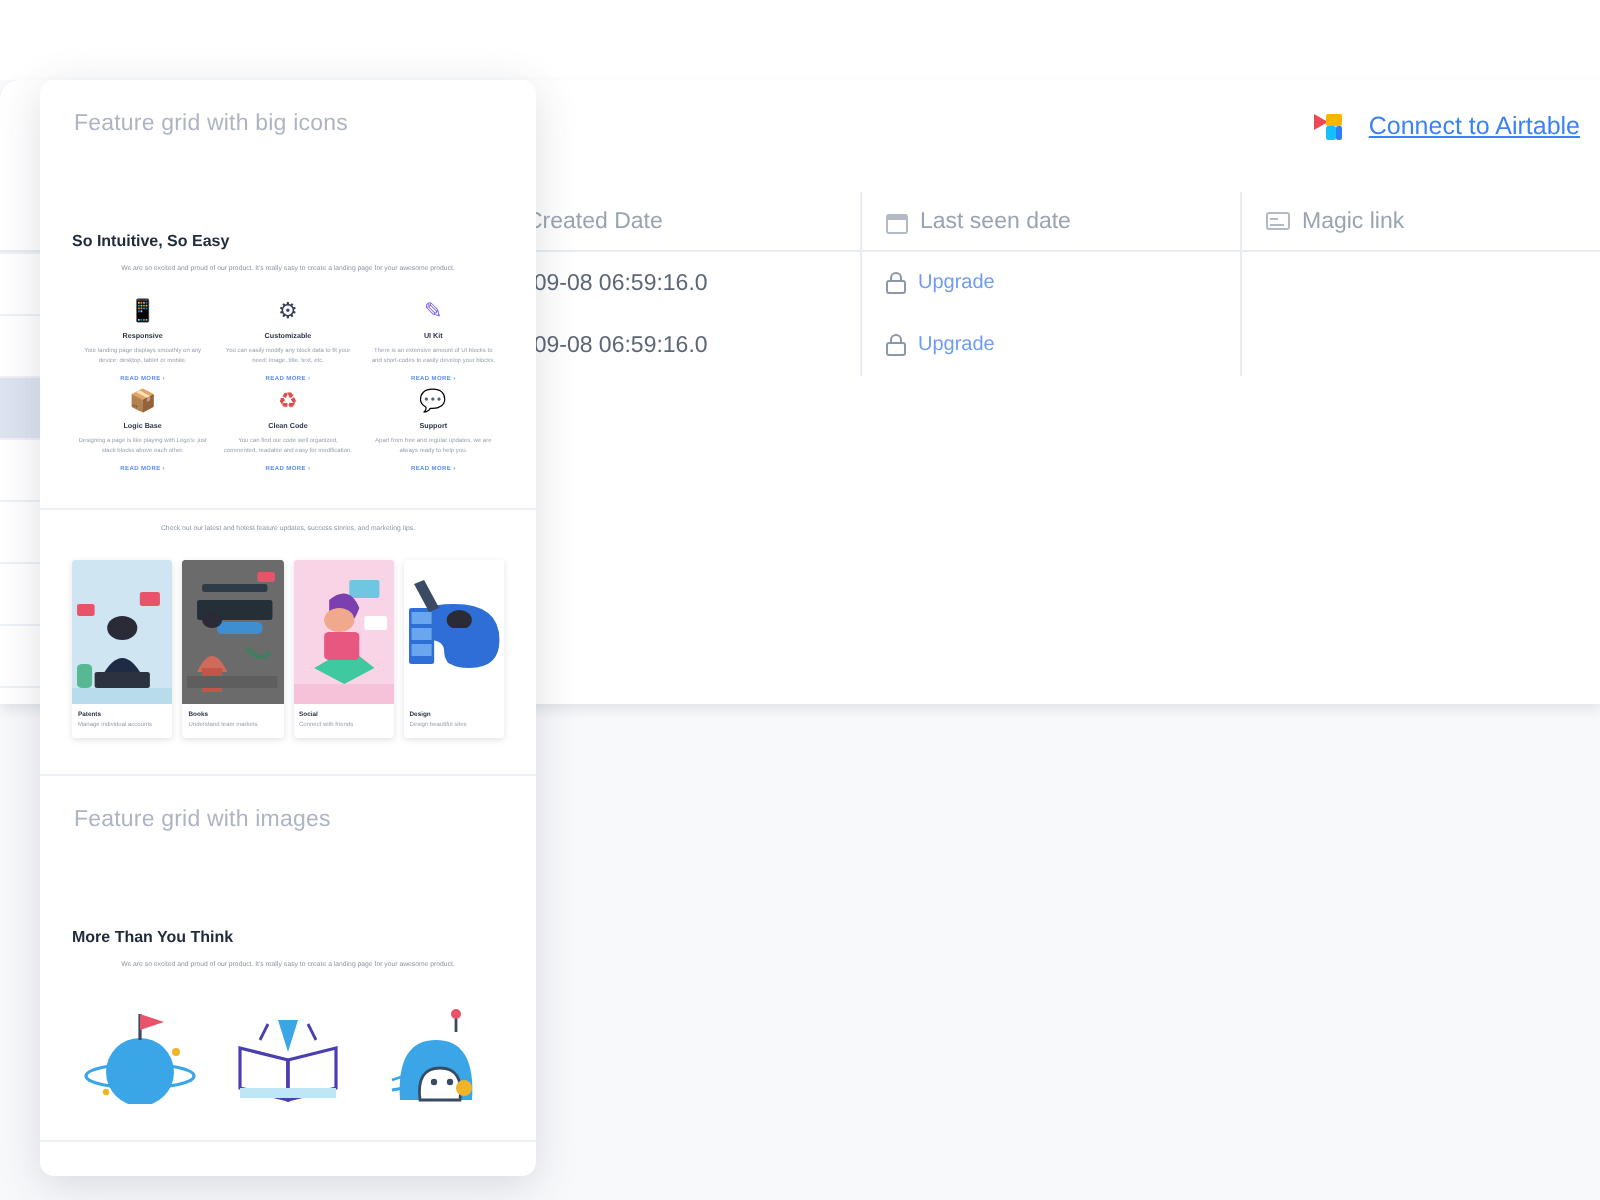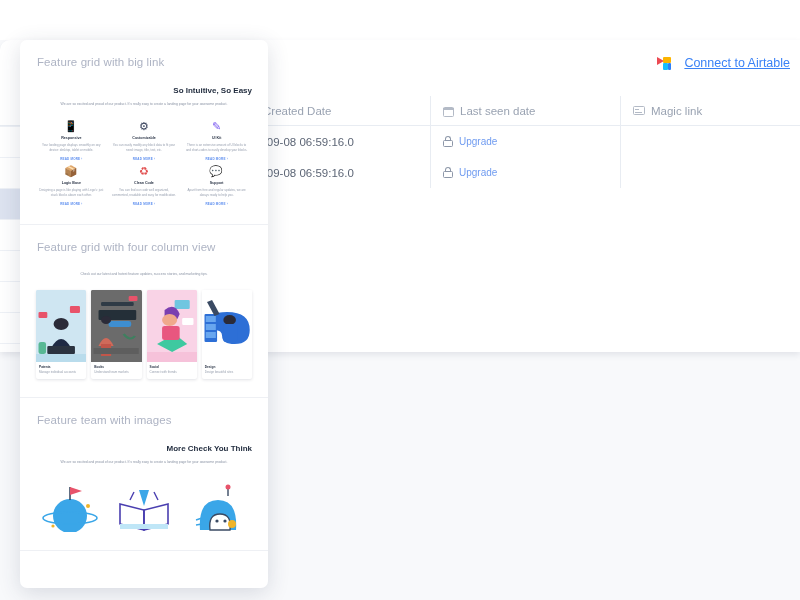--- a/index.html
+++ b/index.html
@@ -83,21 +83,21 @@
     overflow: hidden;
   }
   .panel-section { border-bottom: 1px solid #eef0f4; }
   .section-title {
     font-size: 11.5px; color: #aeb4c4; padding: 16px 0 12px 17px; letter-spacing: .1px;
   }
   .preview { padding: 0 16px 18px 16px; }
 
   
   .pv-card { background:#fff; }
-  .pv-h1 { font-size: 8px; font-weight: bold; color:#1f2a3c; text-align:right; margin-top: 6px;}
+  .pv-h1 { font-size: 8px; font-weight: bold; color:#1f2a3c; text-align:left; margin-top: 36px;}
   .pv-sub { font-size: 3.4px; color:#8a93a4; text-align:center; margin-top: 7px; line-height:1.6; }
   .fg { display: grid; grid-template-columns: repeat(3,1fr); gap: 4px 2px; margin-top: 13px; }
   .fg-cell { text-align:center; padding: 0 3px; }
   .fg-ico { height: 13px; display:flex; align-items:center; justify-content:center; font-size: 11px; line-height:1;}
   .fg-name { font-size: 3.6px; font-weight: bold; color:#2b3547; margin-top: 3px; }
   .fg-desc { font-size: 3px; color:#99a1b0; line-height: 1.75; margin-top: 2.5px; }
   .fg-more { font-size: 3px; color:#5b8def; font-weight:bold; margin-top: 4px; letter-spacing:.2px;}
 
   
   .cards4 { display:grid; grid-template-columns: repeat(4,1fr); gap: 5px; margin-top: 12px; }
@@ -191,21 +191,21 @@
       </div>
       <div class="td c-magic">
         <span></span>
       </div>
     </div>
   </div>
 
   <div class="panel">
 
     <div class="panel-section">
-      <div class="section-title">Feature grid with big link</div>
+      <div class="section-title">Feature grid with big icons</div>
       <div class="preview">
         <div class="pv-card">
           <div class="pv-h1">So Intuitive, So Easy</div>
           <div class="pv-sub">We are so excited and proud of our product. It's really easy to create a landing page for your awesome product.</div>
           <div class="fg">
             <div class="fg-cell">
               <div class="fg-ico" style="color:#4a7df0">📱</div>
               <div class="fg-name">Responsive</div>
               <div class="fg-desc">Your landing page displays smoothly on any device: desktop, tablet or mobile.</div>
               <div class="fg-more">READ MORE ›</div>
@@ -239,21 +239,20 @@
               <div class="fg-name">Support</div>
               <div class="fg-desc">Apart from free and regular updates, we are always ready to help you.</div>
               <div class="fg-more">READ MORE ›</div>
             </div>
           </div>
         </div>
       </div>
     </div>
 
     <div class="panel-section">
-      <div class="section-title">Feature grid with four column view</div>
       <div class="preview">
         <div class="pv-sub">Check out our latest and hotest feature updates, success stories, and marketing tips.</div>
         <div class="cards4">
 
           <div class="c4">
             <div class="c4-img" style="background:#cfe6f2">
               <svg viewBox="0 0 40 72" width="100%" height="100%" preserveAspectRatio="none">
                 <rect x="0" y="0" width="40" height="72" fill="#cfe6f2"></rect>
                 <rect x="2" y="22" width="7" height="6" rx="1" fill="#e8536a"></rect>
                 <rect x="27" y="16" width="8" height="7" rx="1" fill="#e8536a"></rect>
@@ -329,23 +328,23 @@
               <div class="c4-t">Design</div>
               <div class="c4-d">Design beautiful sites</div>
             </div>
           </div>
 
         </div>
       </div>
     </div>
 
     <div class="panel-section">
-      <div class="section-title">Feature team with images</div>
+      <div class="section-title">Feature grid with images</div>
       <div class="preview">
-        <div class="pv-h1">More Check You Think</div>
+        <div class="pv-h1">More Than You Think</div>
         <div class="pv-sub">We are so excited and proud of our product. It's really easy to create a landing page for your awesome product.</div>
         <div class="imgs3">
           <div class="img3">
             <svg viewBox="0 0 60 52" width="100%" height="100%">
               <circle cx="30" cy="36" r="17" fill="#3aa6e8"></circle>
               <ellipse cx="30" cy="38" rx="27" ry="6" fill="none" stroke="#3aa6e8" stroke-width="1.6"></ellipse>
               <path d="M30 20 l0 -13" stroke="#3a4a63" stroke-width="1.6"></path>
               <path d="M30 7 l12 4 l-12 4 z" fill="#e8536a"></path>
               <circle cx="48" cy="26" r="2" fill="#f0b429"></circle>
               <circle cx="13" cy="46" r="1.6" fill="#f0b429"></circle>

